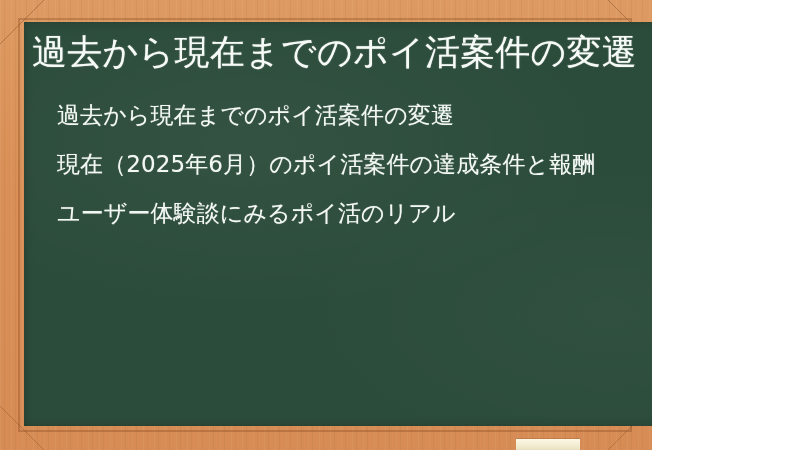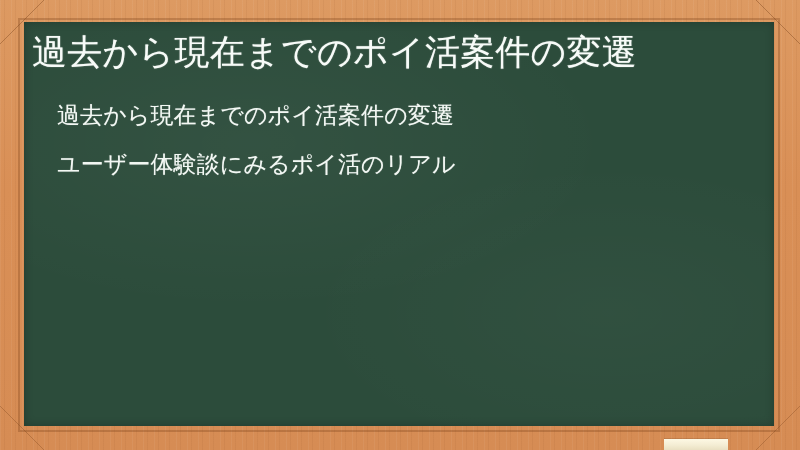--- a/index.html
+++ b/index.html
@@ -2,21 +2,21 @@
 <html><head>
 <meta charset="utf-8">
 <style>
   html, body {
     margin: 0;
     padding: 0;
     background: #ffffff;
   }
   #slide {
     position: relative;
-    width: 800px;
+    width: 652px;
     height: 450px;
     overflow: hidden;
     font-family: "DejaVu Sans", "Liberation Sans", sans-serif;
     background: #d79056;
   }
 
   
   .frame {
     position: absolute;
     inset: 0;
@@ -123,20 +123,21 @@
   <div class="miter bl"></div>
   <div class="miter br"></div>
   <div class="frame-inner-shadow"></div>
 
   <div class="board">
 
     <div class="board-title">過去から現在までのポイ活案件の変遷</div>
 
     <div class="board-body">
       <div class="body-item">過去から現在までのポイ活案件の変遷</div>
+      <div class="body-item">現在（2025年6月）のポイ活案件の達成条件と報酬</div>
       <div class="body-item">ユーザー体験談にみるポイ活のリアル</div>
     </div>
 
   </div>
 
   <div class="chalk"></div>
 
 </div>
 
 </body></html>

